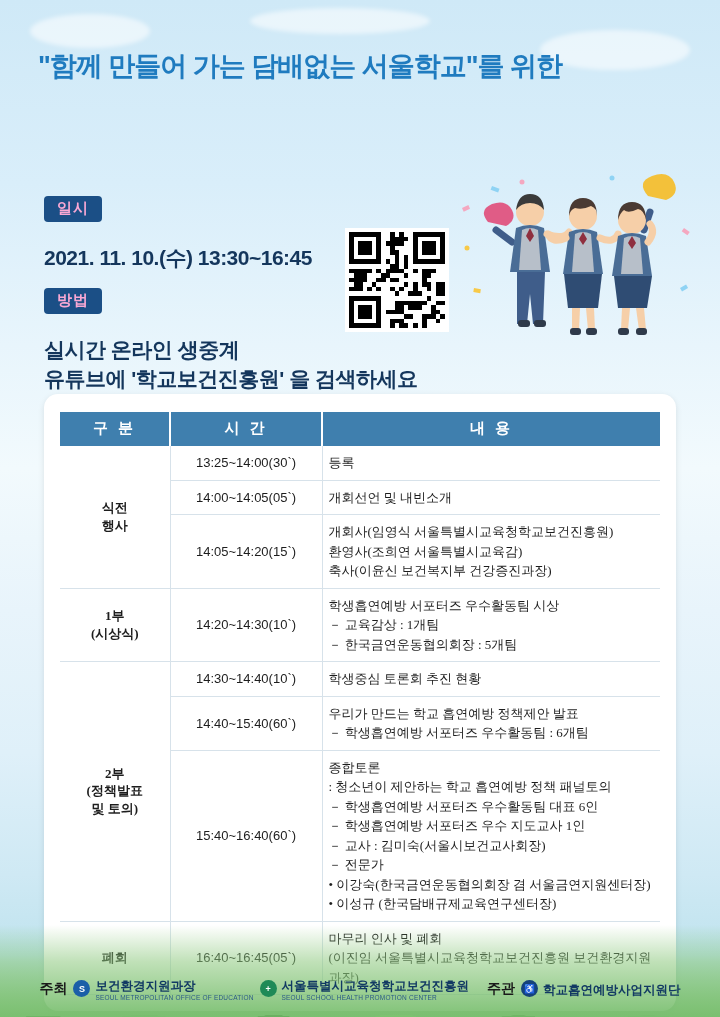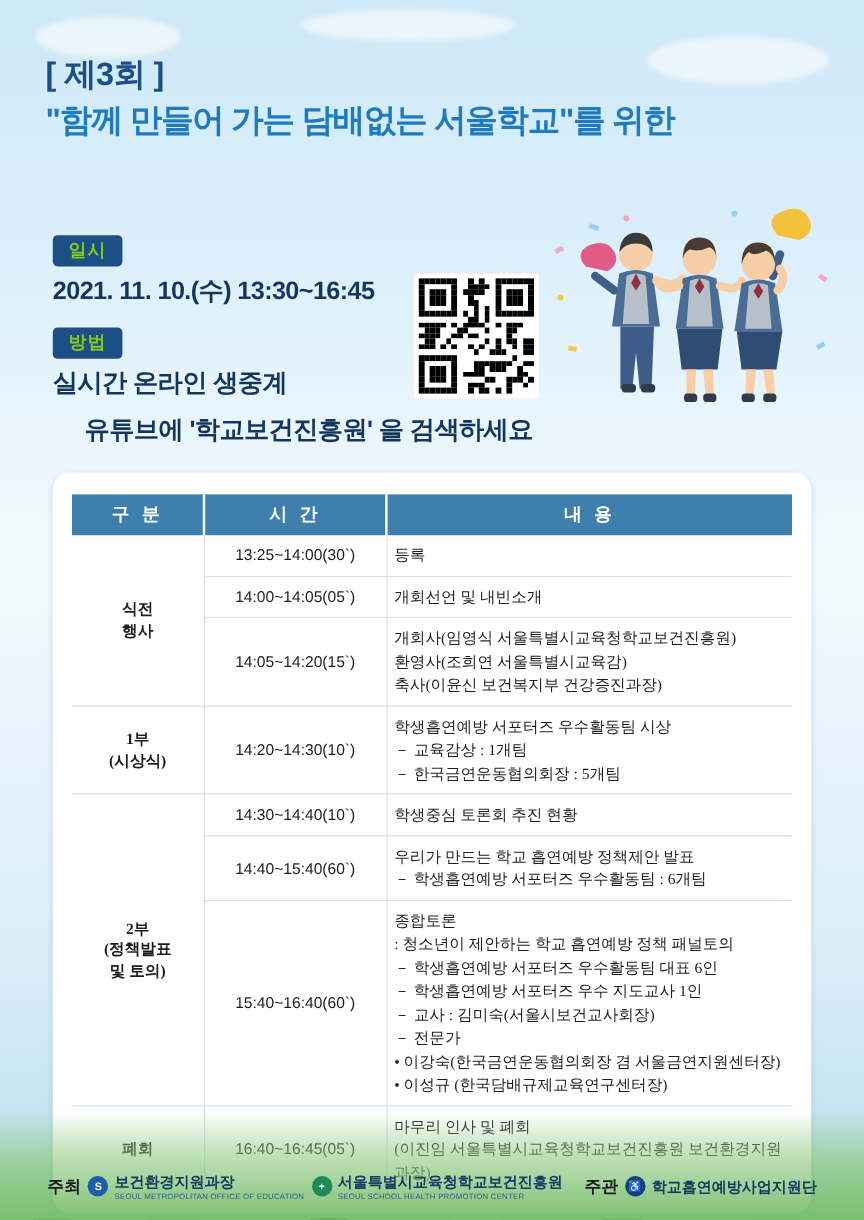--- a/index.html
+++ b/index.html
@@ -83,32 +83,32 @@
   
   .info-block {
     position: absolute;
     left: 44px;
     top: 196px;
     width: 400px;
   }
   .tag {
     display: inline-block;
     background: #1b4f86;
-    color: #84cc16;
+    color: #f9a8d4;
     font-size: 15px;
     font-weight: bold;
     padding: 3px 13px 4px 13px;
     border-radius: 4px;
     letter-spacing: 1px;
   }
   .info-text {
     font-size: 21px;
     font-weight: bold;
     color: #14365c;
-    margin-top: 7px;
+    margin-top: 22px;
     letter-spacing: -0.5px;
     line-height: 1.32;
   }
   .info-gap { height: 16px; }
 
   
   .qr-box {
     position: absolute;
     left: 345px;
     top: 228px;
@@ -229,31 +229,30 @@
 </head>
 <body>
 
 <div class="poster">
 
   <div class="cloud" style="left:30px;top:14px;width:120px;height:34px;"></div>
   <div class="cloud" style="left:540px;top:30px;width:150px;height:40px;"></div>
   <div class="cloud" style="left:250px;top:8px;width:180px;height:26px;"></div>
 
   <div class="title-block">
-    <div class="title-line1">[ 제3회 ]</div>
     <div class="title-line2 accent-blue">"함께 만들어 가는 담배없는 서울학교"를 위한</div>
   </div>
 
   <div class="info-block">
     <span class="tag">일시</span>
     <div class="info-text">2021. 11. 10.(수) 13:30~16:45</div>
     <div class="info-gap"></div>
     <span class="tag">방법</span>
     <div class="info-text">실시간 온라인 생중계</div>
-    <div class="info-text" style="margin-top:12px;text-align:right;">유튜브에 '학교보건진흥원' 을 검색하세요</div>
+    <div class="info-text" style="margin-top:2px;">유튜브에 '학교보건진흥원' 을 검색하세요</div>
   </div>
 
   <div class="qr-box">
     <div class="qr-grid" id="qr">
         <i></i>
         <i></i>
         <i></i>
         <i></i>
         <i></i>
         <i></i>

